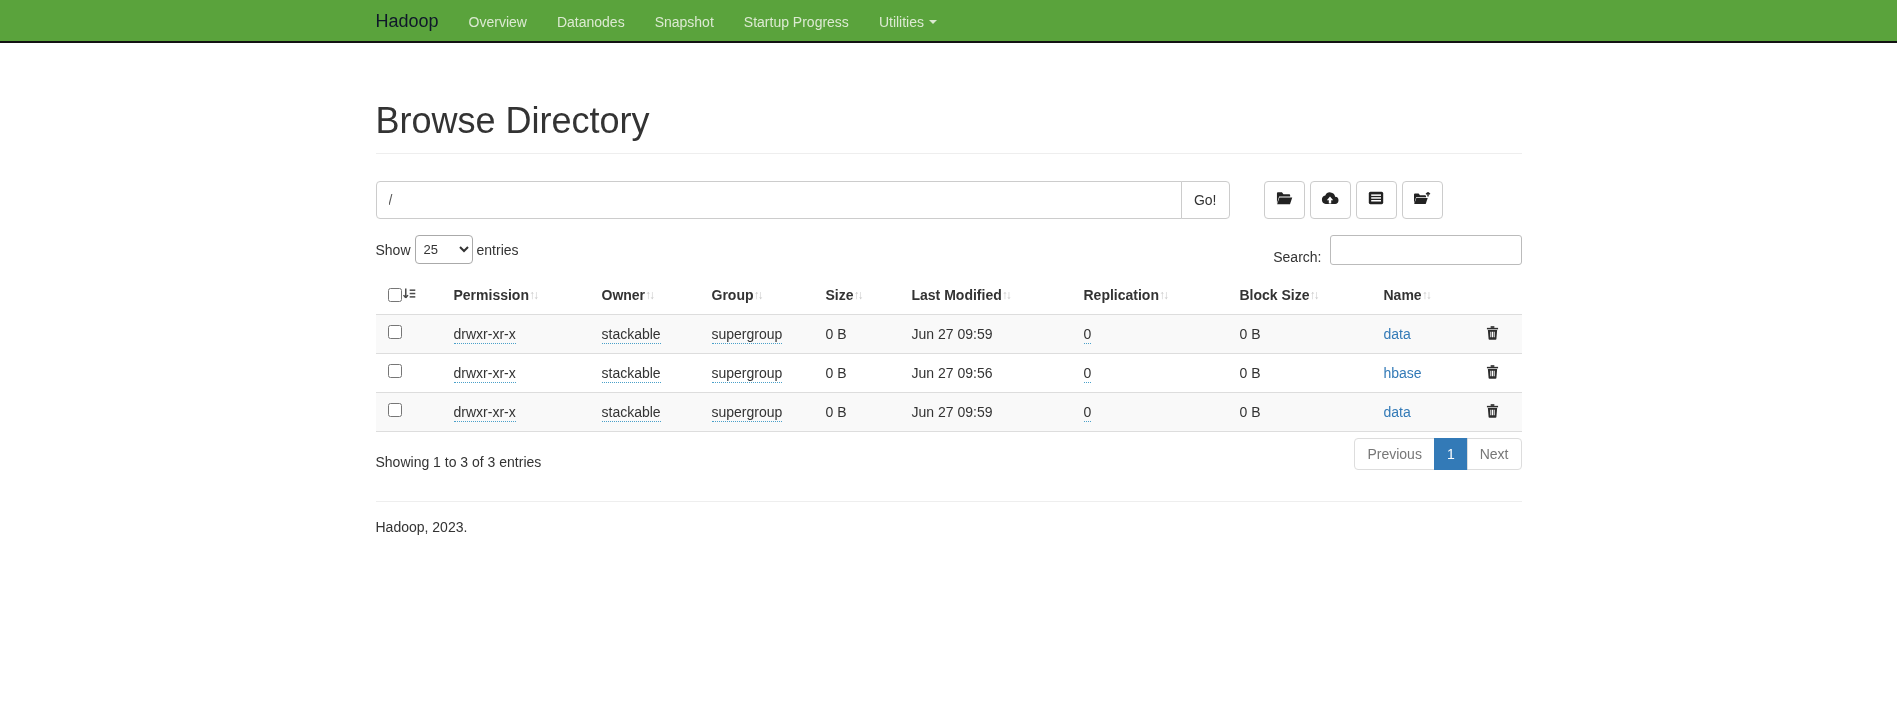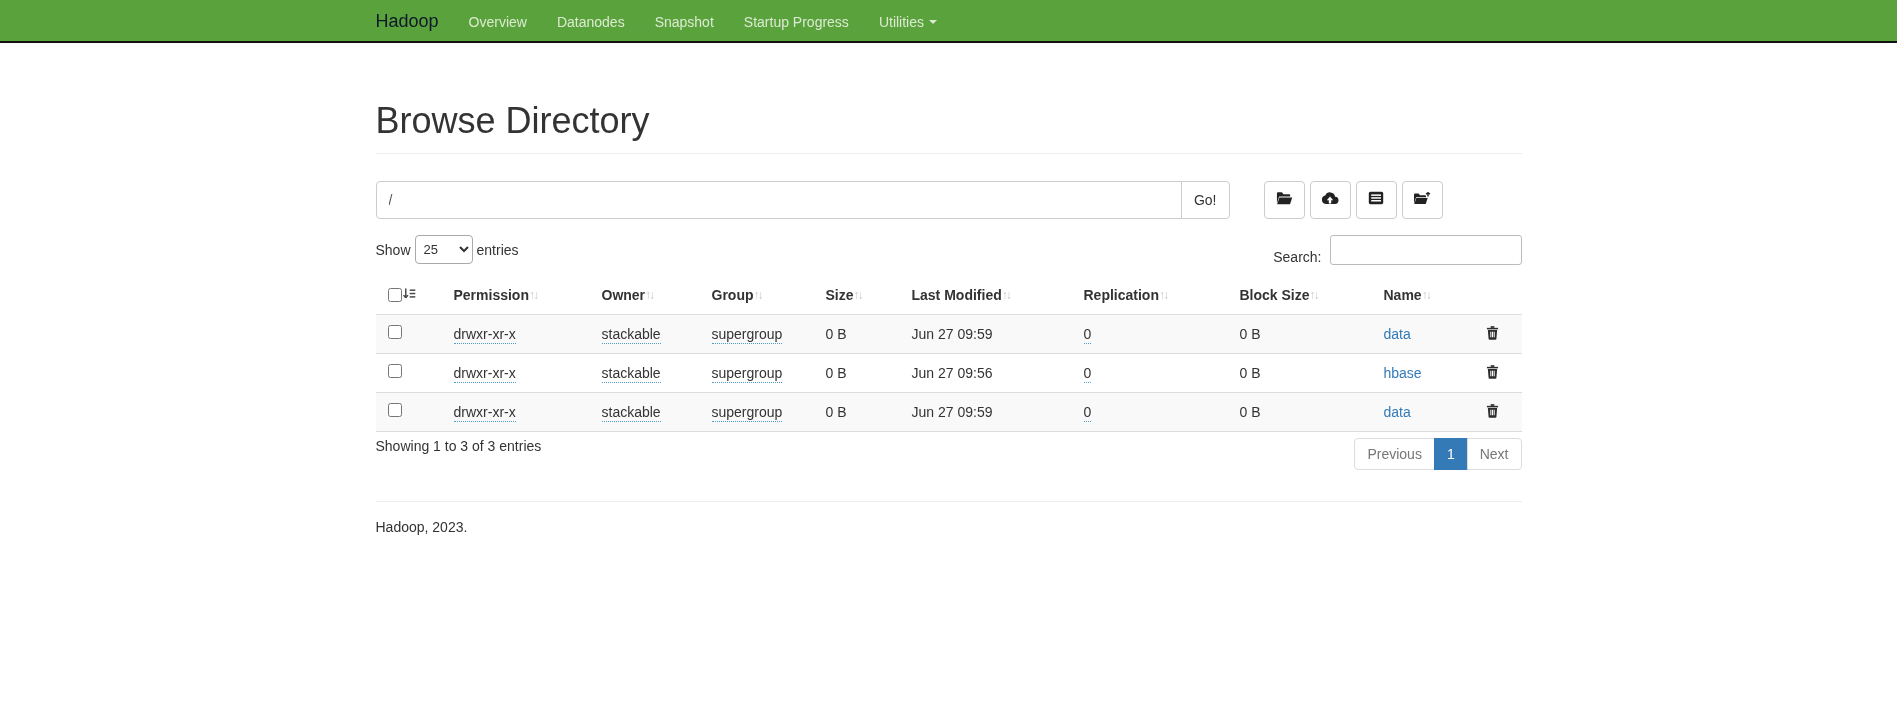--- a/index.html
+++ b/index.html
@@ -81,21 +81,21 @@
   .dir-table tbody tr td { border-top: 1px solid #ddd; }
   .dir-table tbody tr:nth-child(odd) { background: #f9f9f9; }
   .th-inner { display: flex; align-items: center; padding-right: 12px; }
   .sort-both { color: #c9c9c9; font-size: 12px; letter-spacing: -2px; font-weight: normal; }
   .cb { width: 14px; height: 14px; margin: 0 0 0 12px; cursor: pointer; }
   .editable { border-bottom: 1px dotted #4aa0c9; padding-bottom: 1px; cursor: pointer; }
   a.dir-link { color: #337ab7; text-decoration: none; cursor: pointer; }
   .trash-btn { background: none; border: none; padding: 0 0 0 6px; cursor: pointer; }
 
   
-  .dt-footer { display: flex; justify-content: space-between; align-items: flex-start; margin-top: 6px; }
+  .dt-footer { display: flex; justify-content: space-between; align-items: flex-end; margin-top: 6px; }
   .dt-summary { color: #333; }
   .pagination { display: flex; list-style: none; margin: 0; padding: 0; }
   .pagination li a {
     display: block; padding: 7px 12px; border: 1px solid #ddd; margin-left: -1px;
     color: #777; background: #fff; text-decoration: none; font-size: 14px; cursor: pointer;
   }
   .pagination li:first-child a { border-radius: 4px 0 0 4px; margin-left: 0; }
   .pagination li:last-child a { border-radius: 0 4px 4px 0; }
   .pagination li.active a { background: #337ab7; border-color: #337ab7; color: #fff; }
 

